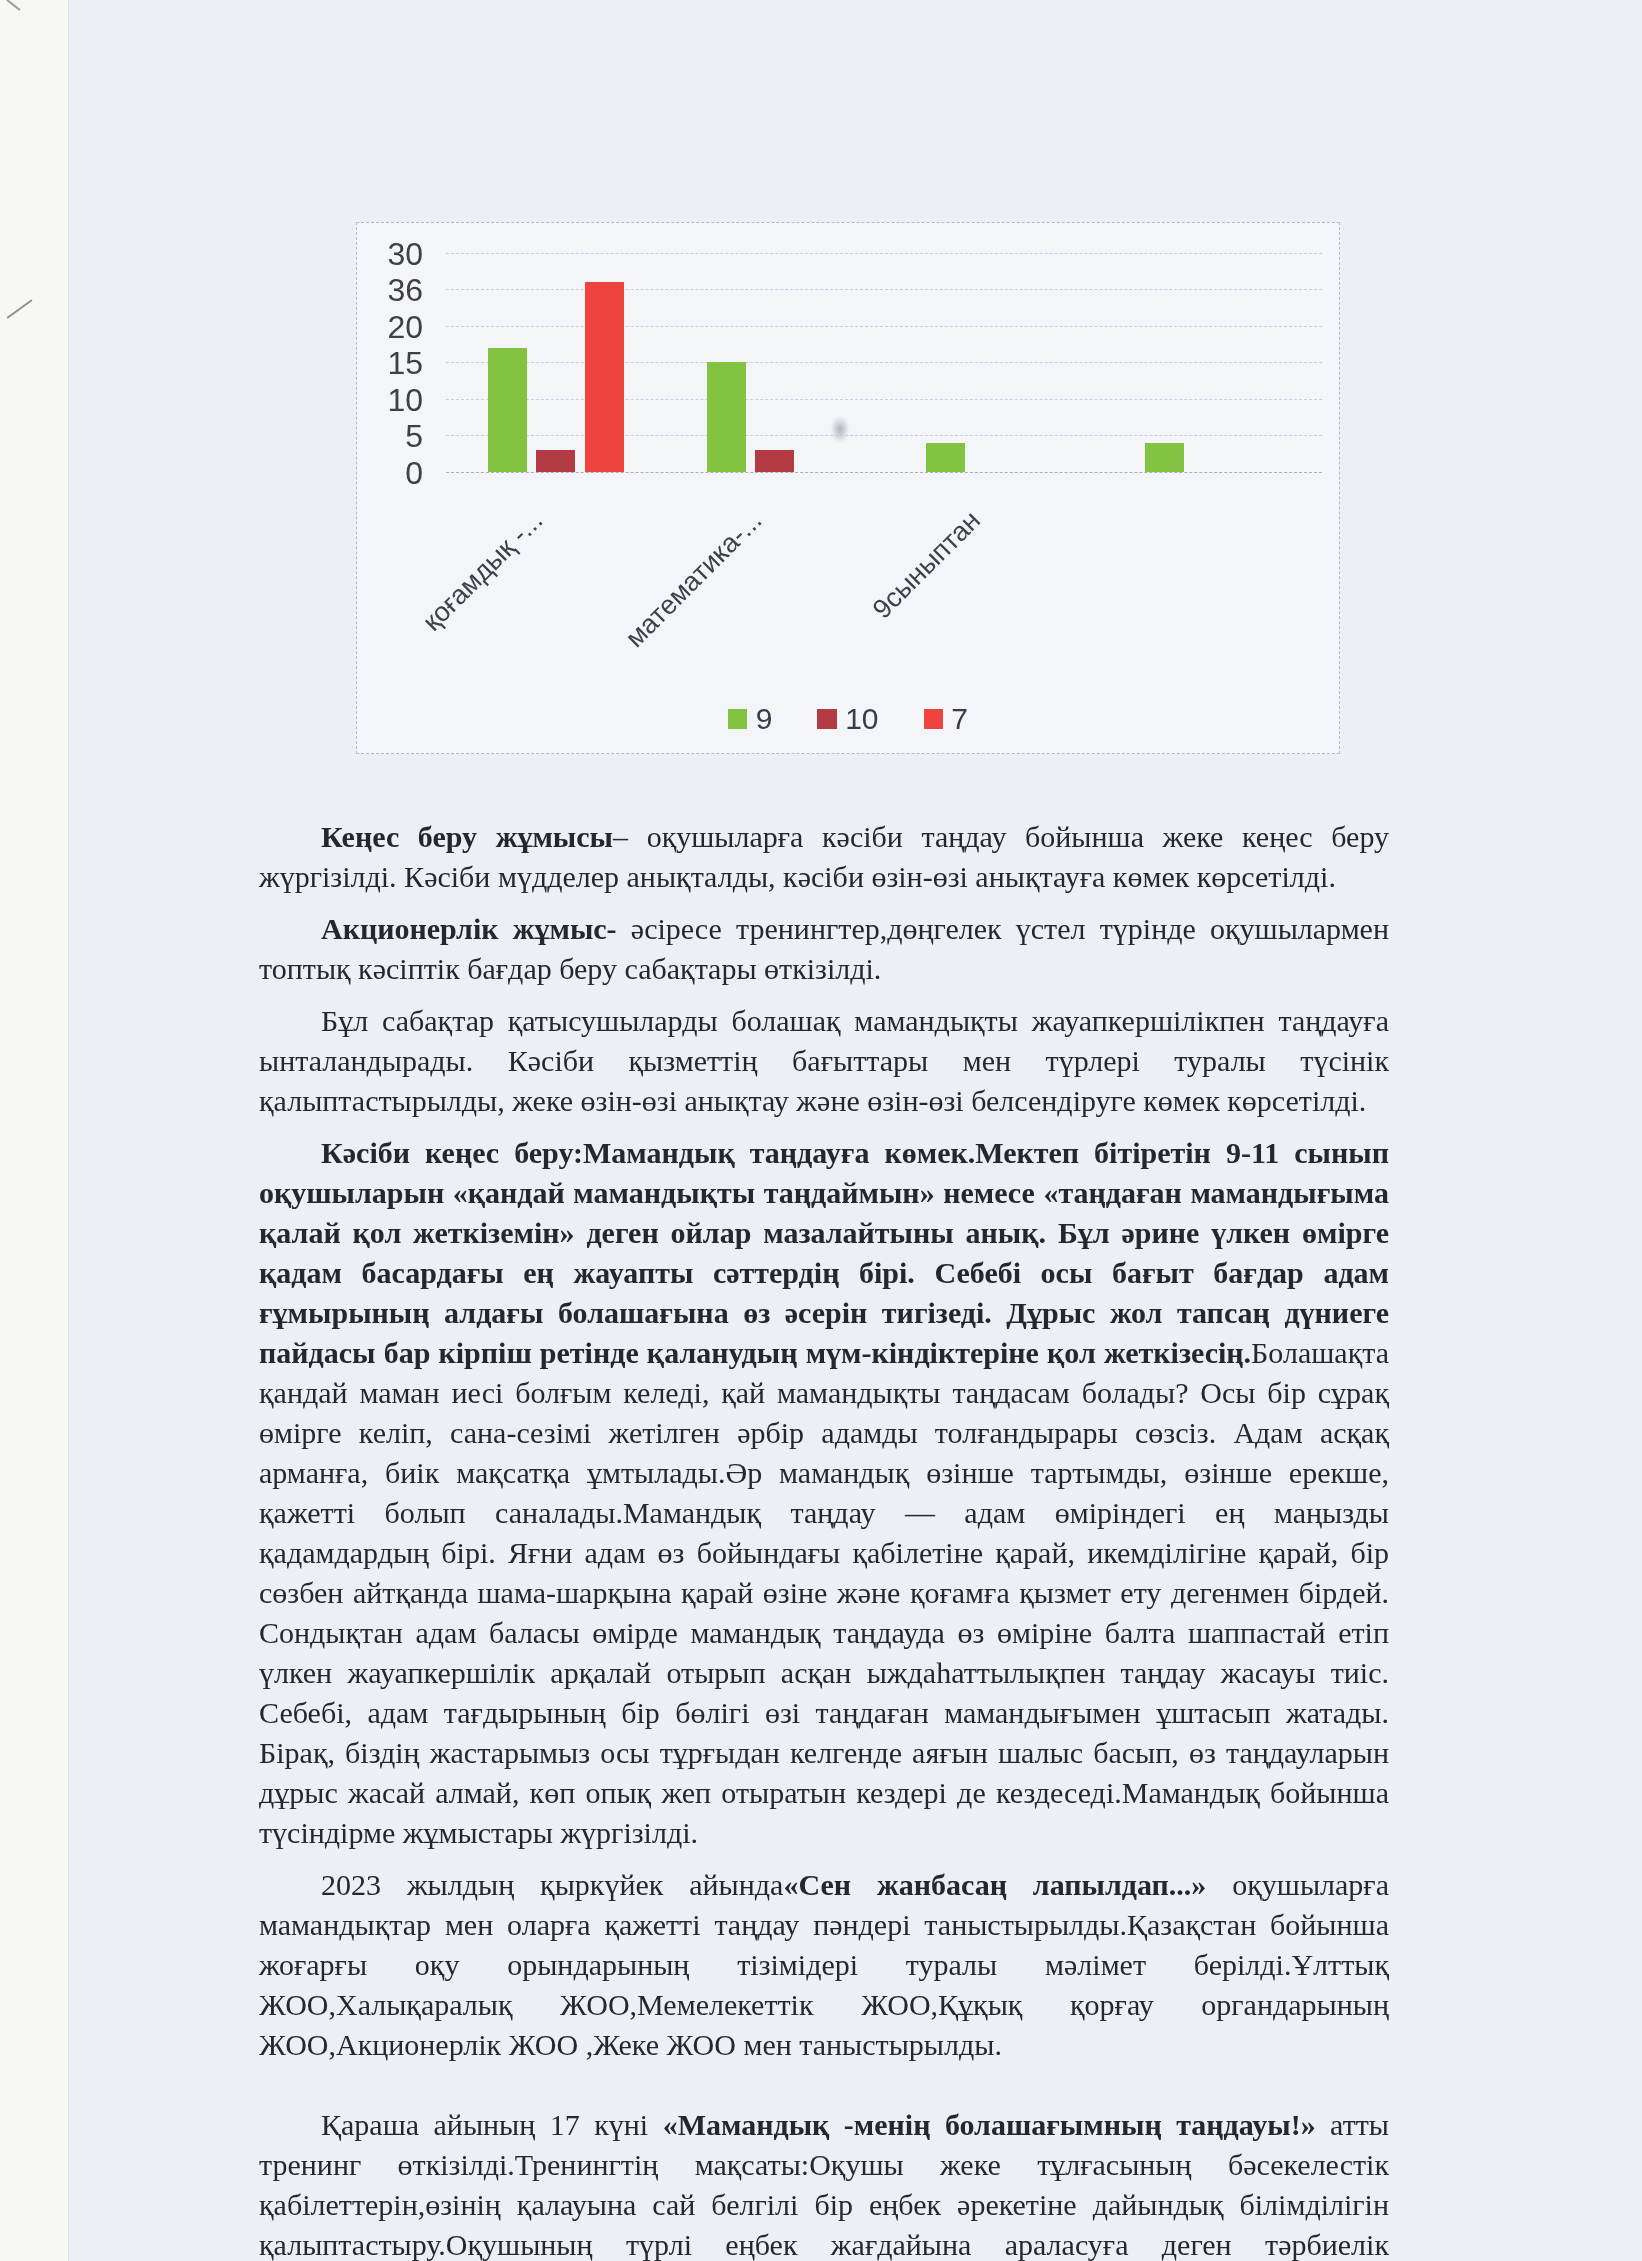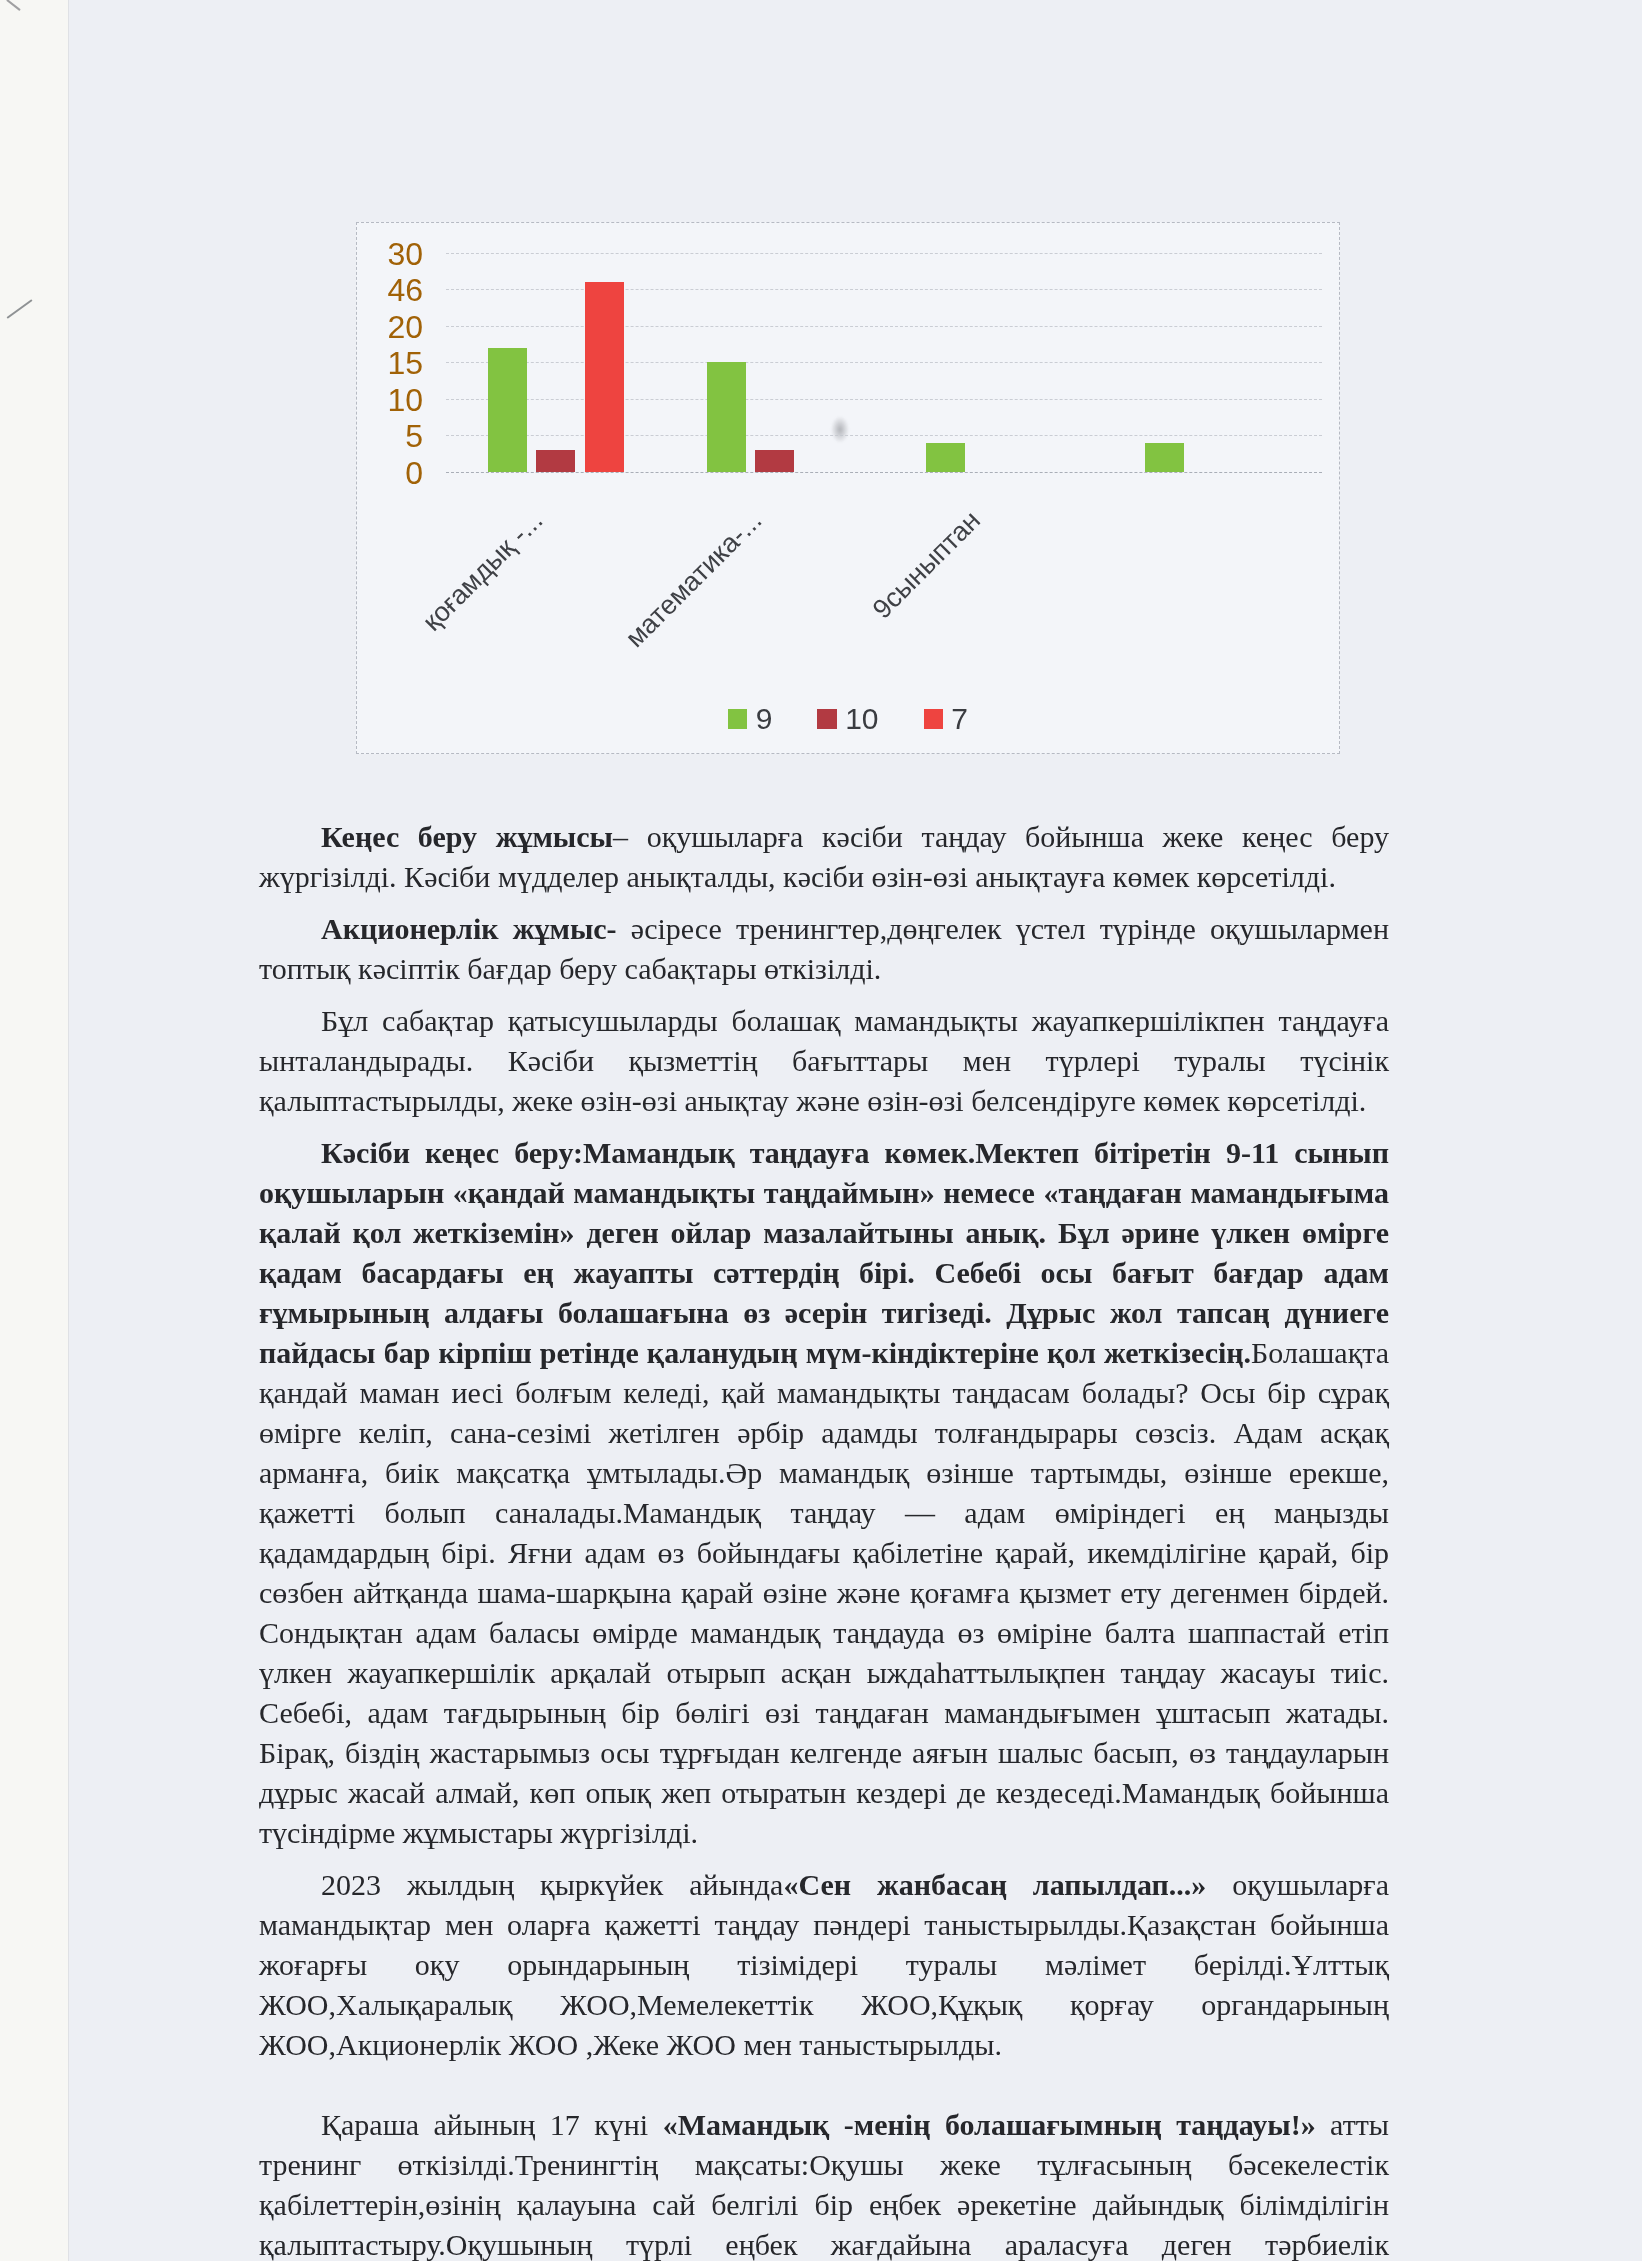--- a/index.html
+++ b/index.html
@@ -37,21 +37,21 @@
     position:absolute;left:89px;top:31px;width:876px;height:219px;
   }
   .gridline{
     position:absolute;left:0;right:0;height:0;
     border-top:1.3px dashed #c3c7ce;opacity:.85;
   }
   .gridline.zero{border-top:1.3px dashed #a9aeb7;opacity:1;}
   .bar{position:absolute;bottom:0.6px;}
   .ytick{
     position:absolute;right:100%;margin-right:23px;width:71px;
-    text-align:right;font-size:32px;line-height:33px;color:#a16207;
+    text-align:right;font-size:32px;line-height:33px;color:#404040;
   }
   .cat-anchor{position:absolute;width:0;height:0;}
   .cat-anchor span{
     position:absolute;right:0;top:0;white-space:nowrap;
     transform:rotate(-45deg);transform-origin:100% 0%;
     font-size:27px;color:#3f4146;
   }
   .legend{
     position:absolute;left:0;right:0;top:482px;height:28px;
     display:flex;justify-content:center;align-items:center;gap:45px;
@@ -90,21 +90,21 @@
         <div class="ytick" style="bottom: -17px;">0</div>
         <div class="gridline" style="bottom: 37px;"></div>
         <div class="ytick" style="bottom: 20px;">5</div>
         <div class="gridline" style="bottom: 73px;"></div>
         <div class="ytick" style="bottom: 56px;">10</div>
         <div class="gridline" style="bottom: 110px;"></div>
         <div class="ytick" style="bottom: 93px; text-align: right;">15</div>
         <div class="gridline" style="bottom: 146px;"></div>
         <div class="ytick" style="bottom: 129px;">20</div>
         <div class="gridline" style="bottom: 183px;"></div>
-        <div class="ytick" style="bottom: 166px;">46</div>
+        <div class="ytick" style="bottom: 166px;">36</div>
         <div class="gridline" style="bottom: 219px;"></div>
         <div class="ytick" style="bottom: 202px;">30</div>
         <div class="bar" style="left: 42px; width: 39px; height: 124px; background: rgb(130, 195, 65);"></div>
         <div class="bar" style="left: 90px; width: 39px; height: 22px; background: rgb(178, 58, 66);"></div>
         <div class="bar" style="left: 139px; width: 39px; height: 190px; background: rgb(238, 68, 64);"></div>
         <div class="cat-anchor" style="left: 81px; top: 251px;">
           <span>қоғамдық -...</span>
         </div>
         <div class="bar" style="left: 261px; width: 39px; height: 110px; background: rgb(130, 195, 65);"></div>
         <div class="bar" style="left: 309px; width: 39px; height: 22px; background: rgb(178, 58, 66);"></div>

